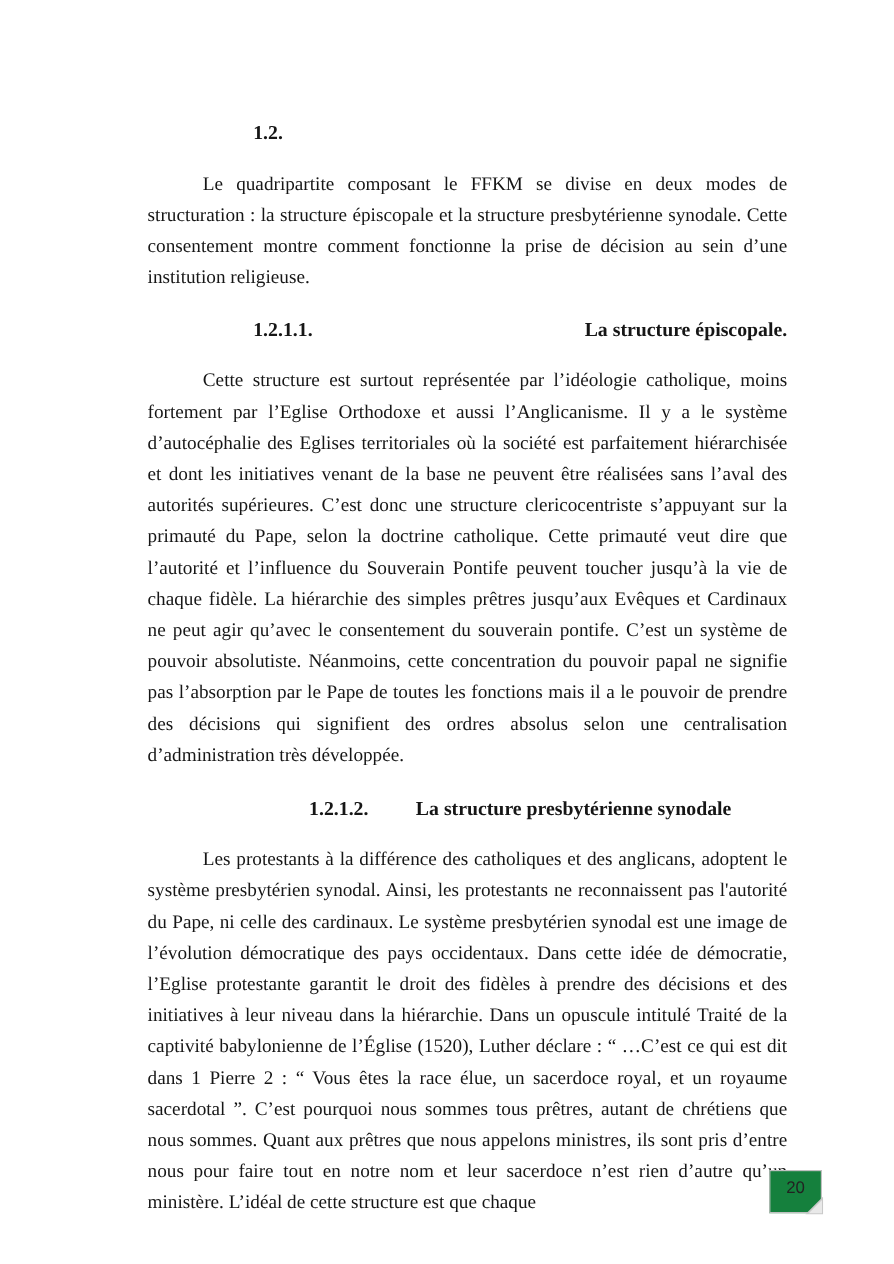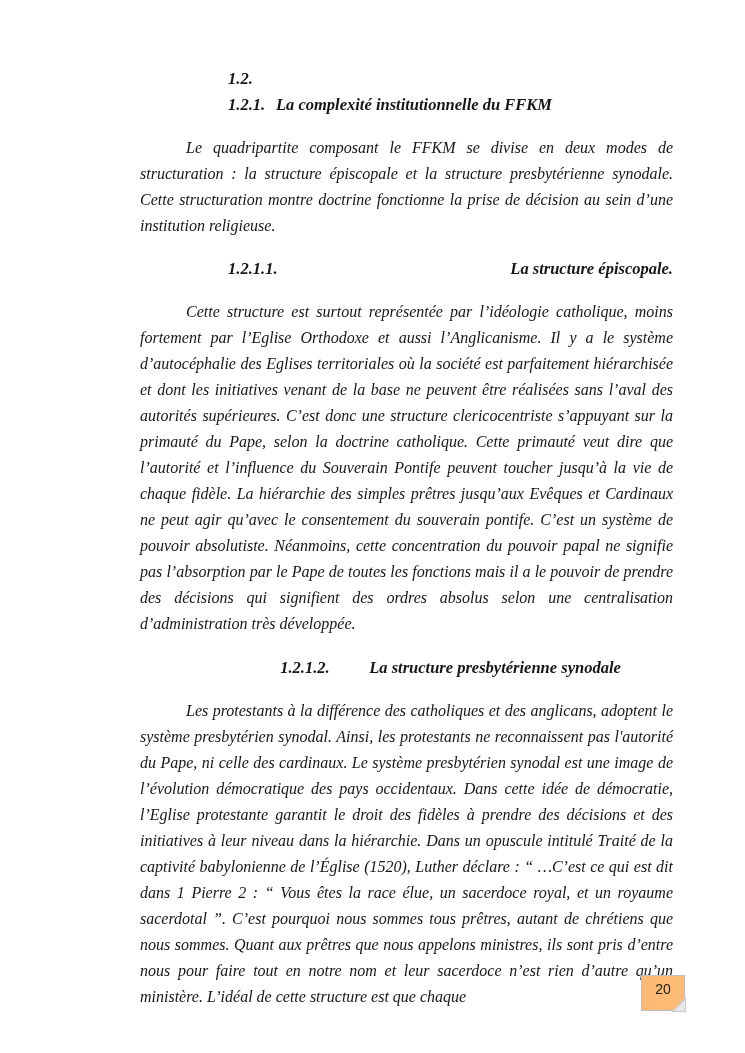--- a/index.html
+++ b/index.html
@@ -7,25 +7,24 @@
     position: relative;
     width: 745px;
     height: 1053px;
     background: #ffffff;
     font-family: "Liberation Serif", serif;
     color: #161616;
     overflow: hidden;
   }
   .content {
     position: absolute;
-    left: 140px;
+    left: 123px;
     top: 0;
     width: 533px;
-    padding-top: 66px;
-    font-style: italic;
+    padding-top: 98px;
   }
   .heading {
     display: flex;
     font-weight: bold;
     font-size: 16.5px;
     line-height: 26px;
     margin: 0 0 0 88px;
   }
   .h-num { flex: none; }
   .w46 { width: 46px; }
@@ -41,21 +40,21 @@
     margin: 17px 0 0 0;
   }
   .page-number-box {
     position: absolute;
     left: 641px;
     top: 975px;
     width: 44px;
     height: 36px;
     box-sizing: border-box;
     border: 1px solid #c0c0c0;
-    background: #fdba74;
+    background: #15803d;
     font-family: "Liberation Sans", sans-serif;
     font-size: 14px;
     color: #222222;
     display: flex;
     justify-content: center;
     align-items: flex-start;
     padding-top: 5px;
   }
   .fold {
     position: absolute;
@@ -68,26 +67,22 @@
 </head>
 <body>
 
 <div class="page">
   <div class="content">
 
     <div class="heading">
       <span class="h-num w46">1.2.</span>
     </div>
 
-    <div class="heading">
-      <span class="h-num w48">1.2.1.</span>
-      <span class="h-label">La complexité institutionnelle du FFKM</span>
-    </div>
 
-    <p class="body-par">Le quadripartite composant le FFKM se divise en deux modes de structuration : la structure épiscopale et la structure presbytérienne synodale. Cette structuration montre doctrine fonctionne la prise de décision au sein d’une institution religieuse.</p>
+    <p class="body-par">Le quadripartite composant le FFKM se divise en deux modes de structuration : la structure épiscopale et la structure presbytérienne synodale. Cette consentement montre comment fonctionne la prise de décision au sein d’une institution religieuse.</p>
 
     <div class="heading mt17">
       <span class="h-num w89">1.2.1.1.</span>
       <span class="h-label">La structure épiscopale.</span>
     </div>
 
     <p class="body-par">Cette structure est surtout représentée par l’idéologie catholique, moins fortement par l’Eglise Orthodoxe et aussi l’Anglicanisme. Il y a le système d’autocéphalie des Eglises territoriales où la société est parfaitement hiérarchisée et dont les initiatives venant de la base ne peuvent être réalisées sans l’aval des autorités supérieures. C’est donc une structure clericocentriste s’appuyant sur la primauté du Pape, selon la doctrine catholique. Cette primauté veut dire que l’autorité et l’influence du Souverain Pontife peuvent toucher jusqu’à la vie de chaque fidèle. La hiérarchie des simples prêtres jusqu’aux Evêques et Cardinaux ne peut agir qu’avec le consentement du souverain pontife. C’est un système de pouvoir absolutiste. Néanmoins, cette concentration du pouvoir papal ne signifie pas l’absorption par le Pape de toutes les fonctions mais il a le pouvoir de prendre des décisions qui signifient des ordres absolus selon une centralisation d’administration très développée.</p>
 
     <div class="heading mt18">
       <span class="h-num w89">1.2.1.2.</span>

